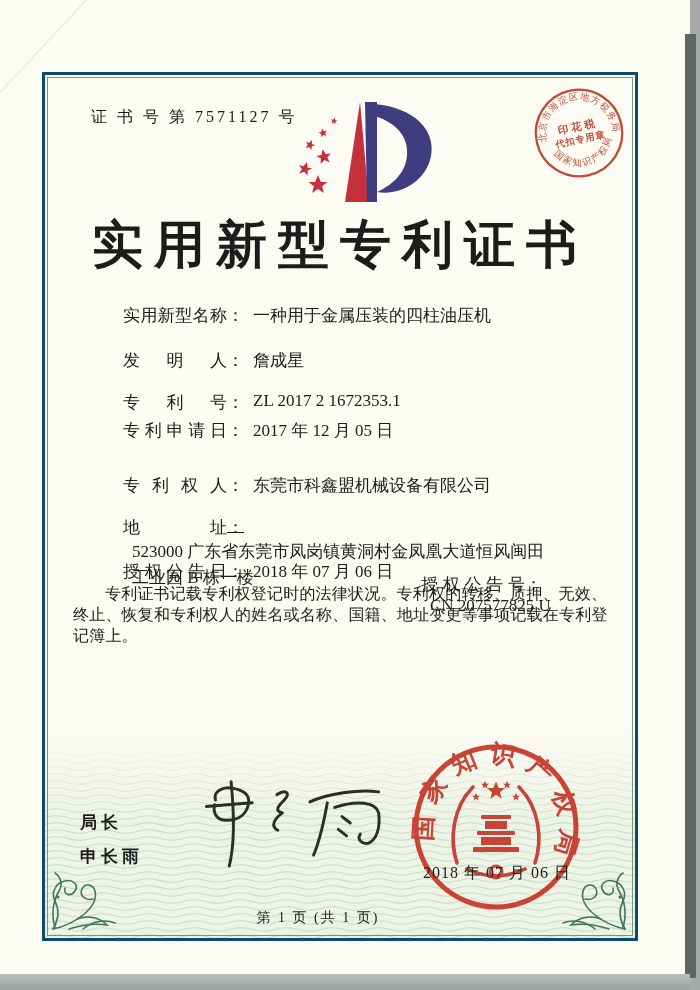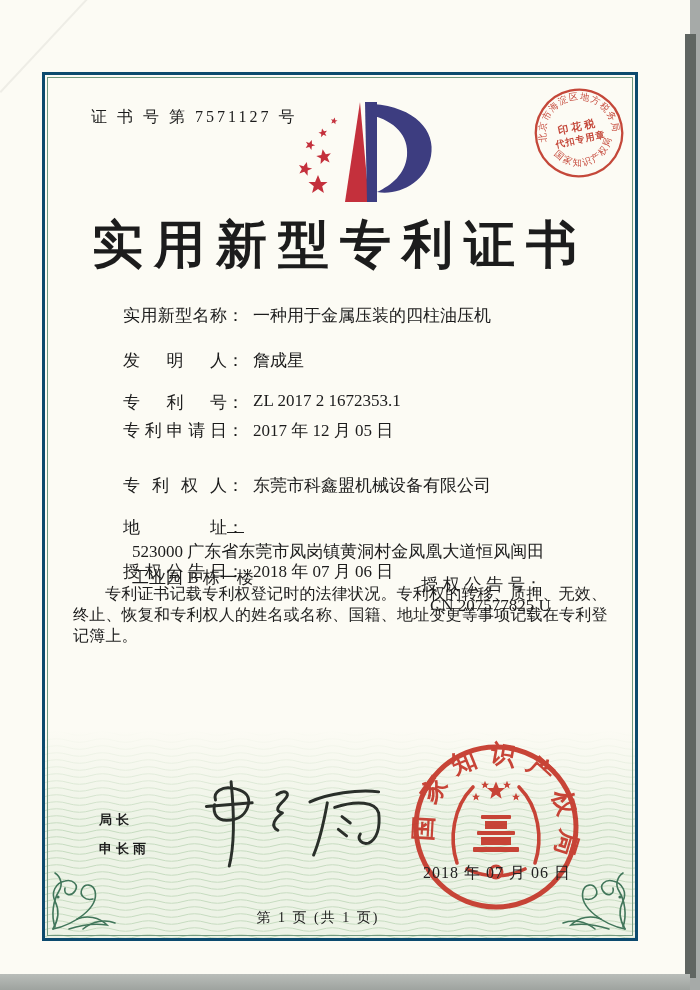--- a/index.html
+++ b/index.html
@@ -30,21 +30,21 @@
   .lbl{display:inline-block;width:104px;text-align:justify;text-align-last:justify;vertical-align:top;}
   .colon{vertical-align:top;}
   .val{margin-left:9px;vertical-align:top;display:inline-block;}
   .val-wrap{width:424px;line-height:26px;}
   .sub{position:absolute;left:298px;top:13px;}
 
   .paras{position:absolute;left:28px;top:508px;width:548px;z-index:6;
     font-size:16px;line-height:21px;}
   .paras p{margin:0 0 2px 0;text-indent:2em;letter-spacing:.2px;}
 
-  .director{position:absolute;left:54px;top:736px;z-index:6;font-size:13px;font-weight:600;letter-spacing:4px;}
+  .director{position:absolute;left:35px;top:736px;z-index:6;font-size:17px;font-weight:600;letter-spacing:4px;}
   .director div{margin-bottom:11px;}
   .signature{position:absolute;left:143px;top:694px;width:220px;height:108px;z-index:7;}
 
   .seal{position:absolute;left:356px;top:660px;width:190px;height:190px;z-index:6;opacity:.93;}
   .seal-date{position:absolute;left:378px;top:788px;width:180px;z-index:8;
     font-size:16px;letter-spacing:1px;color:#222;}
 
   .stamp{position:absolute;left:486px;top:10px;width:96px;height:96px;z-index:6;opacity:.92;}
 
   .footer{position:absolute;left:0;top:834px;width:546px;text-align:center;

